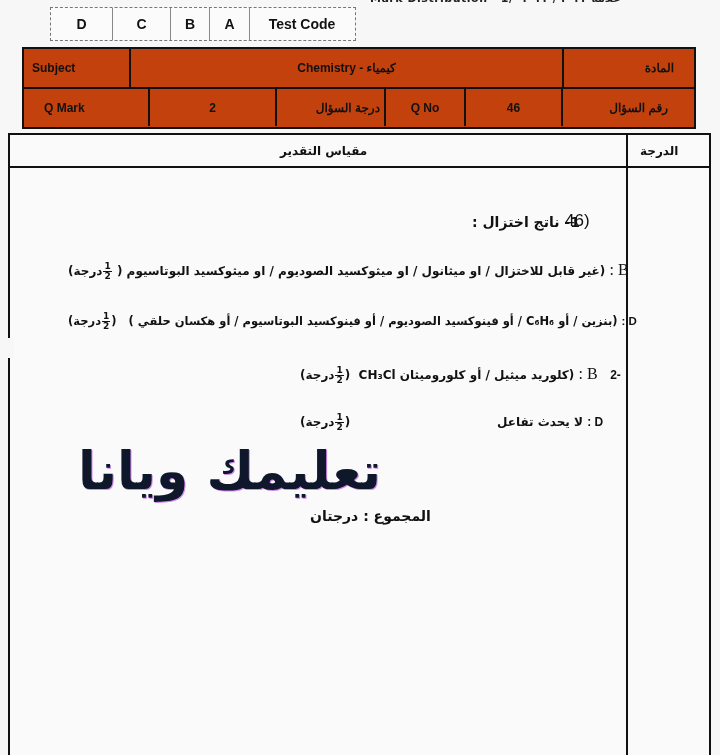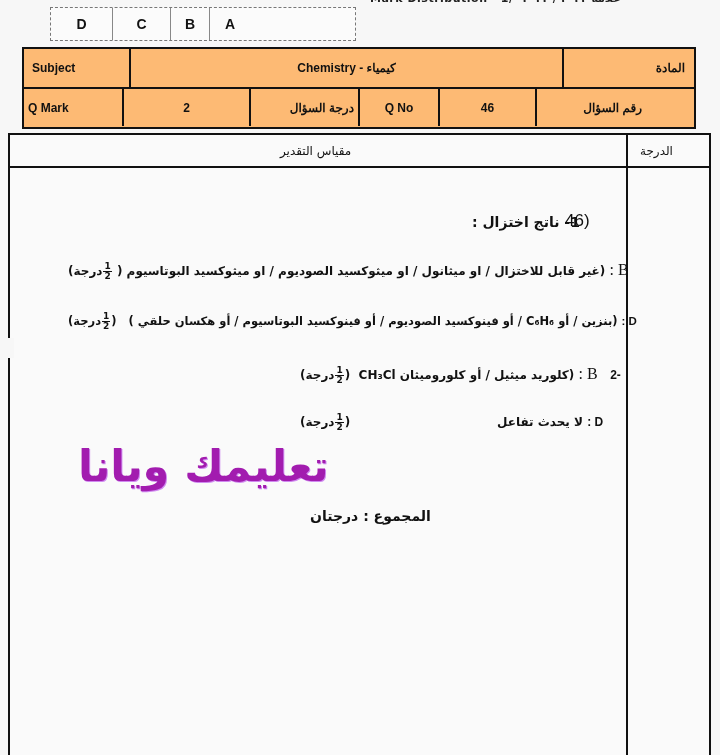--- a/index.html
+++ b/index.html
@@ -21,71 +21,72 @@
   }
   .testcode .cell {
     display:flex; align-items:center; justify-content:center;
     font-family:"Liberation Sans", sans-serif; font-weight:bold; font-size:14px;
     border-right:1.5px solid #888; box-sizing:border-box;
   }
   .testcode .cell:last-child { border-right:none; }
   
   .info {
     left:22px; top:47px; width:674px; height:82px;
-    border:2.5px solid #111; box-sizing:border-box; background:#fdba74;
+    border:2.5px solid #111; box-sizing:border-box; background:#c2410c;
   }
   .info .row { position:absolute; left:0; right:0; display:flex; }
   .info .r1 { top:0; height:38px; border-bottom:2px solid #111; }
   .info .r2 { top:40px; height:37px; }
   .info .c { display:flex; align-items:center; box-sizing:border-box; border-right:2px solid #111; font-size:12px; font-weight:bold; font-family:"Liberation Sans", sans-serif; }
   .info .c:last-child { border-right:none; }
   .center { justify-content:center; }
   .rtl { direction:rtl; }
   
   .main {
     left:8px; top:133px; width:703px; height:640px;
     border:2.5px solid #111; box-sizing:border-box; background:#fafafa;
   }
   .hdr-line { left:0; right:0; top:31px; height:0; border-top:2.5px solid #111; }
   .vline { top:0; bottom:0; width:0; border-left:2.5px solid #111; }
   .gap { left:-4px; top:203px; width:8px; height:20px; background:#f7f7f7; }
-  .hdr-text { font-size:12px; font-weight:normal; }
+  .hdr-text { font-size:12px; font-weight:bold; }
   .line {
     direction:rtl; font-size:14px; font-weight:bold; white-space:nowrap;
     font-family:"DejaVu Sans", sans-serif;
   }
   .frac { display:inline-flex; flex-direction:column; align-items:center; font-size:9px; line-height:9px; vertical-align:middle; margin:0 1px; }
   .frac span:first-child { border-bottom:1px solid #111; padding:0 1px; }
   .latin { font-family:"Liberation Serif", serif; font-weight:normal; font-size:16px; }
   .watermark {
-    left:78px; top:441px; font-size:43px; font-weight:bold; color:#a21caf;
+    left:78px; top:441px; font-size:52px; font-weight:bold; color:#0f172a;
     direction:rtl; font-family:"DejaVu Sans", sans-serif;
     text-shadow:1px 1px 0 #d08af0;
   }
 </style>
 </head>
 <body>
 
 <div class="abs top-strip">Mark Distribution  · 1/  ⁣ علامة  ٢٠٢٣ / ٢٠٢٢</div>
 
 <div class="abs testcode">
   <div class="cell" style="width:62px">D</div>
   <div class="cell" style="width:58px">C</div>
   <div class="cell" style="width:39px">B</div>
   <div class="cell" style="width:40px">A</div>
+  <div class="cell" style="width:104px">Test Code</div>
 </div>
 
 <div class="abs info">
   <div class="row r1">
     <div class="c" style="width:107px;padding-left:8px">Subject</div>
     <div class="c center rtl" style="width:433px">كيمياء - Chemistry</div>
-    <div class="c rtl" style="width:129px;padding-right:8px">المادة</div>
+    <div class="c rtl" style="width:129px;padding-right:19px">المادة</div>
   </div>
   <div class="row r2">
-    <div class="c" style="width:100px;padding-left:4px">Q Mark</div>
+    <div class="c" style="width:126px;padding-left:20px">Q Mark</div>
     <div class="c center" style="width:127px">2</div>
     <div class="c rtl" style="width:109px;padding-right:4px">درجة السؤال</div>
     <div class="c center" style="width:80px">Q No</div>
     <div class="c center" style="width:97px">46</div>
     <div class="c rtl" style="width:129px;padding-right:24px">رقم السؤال</div>
   </div>
 </div>
 
 <div class="abs main">
   <div class="abs hdr-line"></div>

